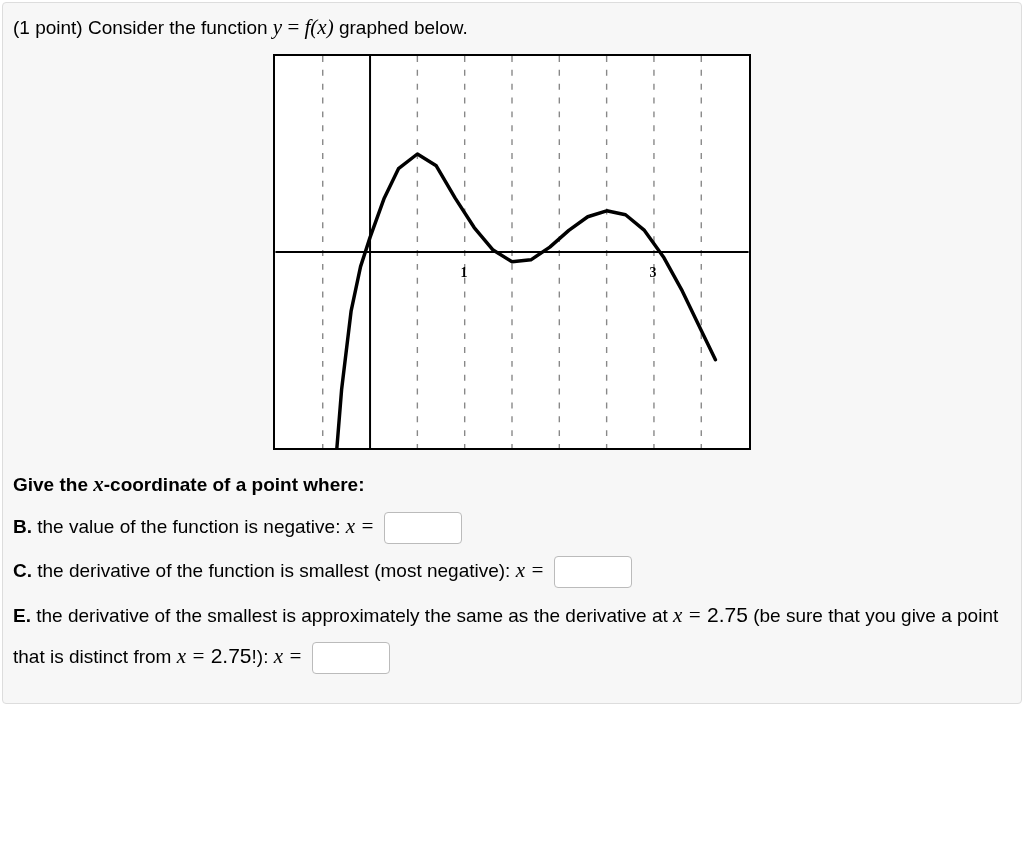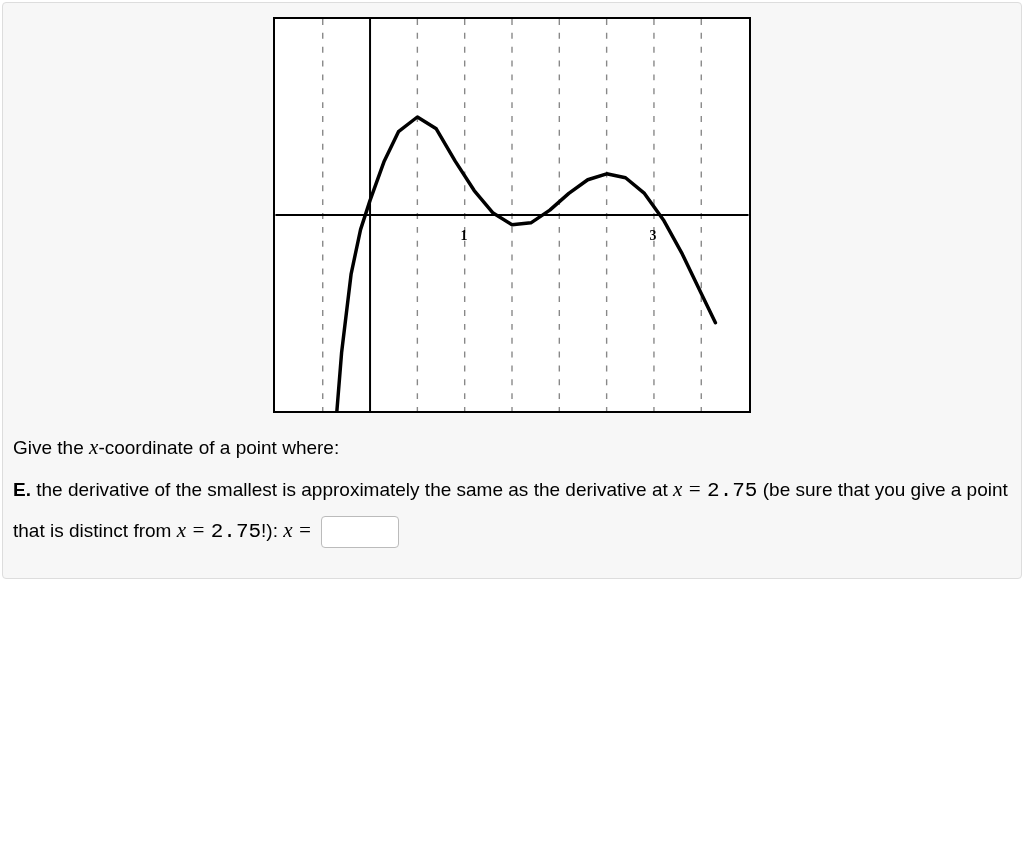--- a/index.html
+++ b/index.html
@@ -30,21 +30,21 @@
   .math-fn {
     font-family: 'Times New Roman', serif;
     font-style: italic;
     font-size: 21px;
   }
   .math-eq {
     font-family: 'Times New Roman', serif;
     font-size: 21px;
   }
   .math-num {
-    font-family: Liberation Mono, monospace;
+    font-family: Liberation Sans, sans-serif;
     font-size: 21px;
   }
   .graph-wrap {
     text-align: center;
     margin: 6px 0 18px 0;
   }
   .graph-box {
     display: inline-block;
     border: 2px solid #000;
     width: 478px;
@@ -55,20 +55,21 @@
   .graph-box svg {
     position: absolute;
     left: 0; top: 0;
     width: 100%;
     height: 100%;
   }
   .subprompt {
     font-size: 19px;
     color: #000;
     margin: 12px 0 10px 0;
+    font-weight: bold;
   }
   .q-line {
     font-size: 19px;
     color: #000;
     line-height: 1.9;
     margin: 4px 0;
   }
   .q-line b { font-weight: bold; }
   input.answer {
     width: 78px;
@@ -86,20 +87,23 @@
     font-weight: bold;
     font-size: 14px;
     fill: #000;
   }
 </style>
 </head>
 <body>
 
 <div class="problem-container">
 
+  <div class="prompt-line">
+    <span>(1 point) </span><span>Consider the function </span><span class="math-var">y</span><span class="math-eq"> = </span><span class="math-fn">f(x)</span><span> graphed below.</span>
+  </div>
 
   <div class="graph-wrap">
     <div class="graph-box">
       <svg viewBox="0 0 478 396">
 
         <g stroke="#888" stroke-width="1.4" stroke-dasharray="6,8">
           <line x1="47.8" y1="0" x2="47.8" y2="396"></line>
           <line x1="143.4" y1="0" x2="143.4" y2="396"></line>
           <line x1="191.2" y1="0" x2="191.2" y2="396"></line>
           <line x1="239.0" y1="0" x2="239.0" y2="396"></line>
@@ -120,21 +124,29 @@
         <text class="axis-label" x="378" y="223">3</text>
       </svg>
     </div>
   </div>
 
   <div class="subprompt">
     <span>Give the </span><span class="math-var">x</span><span>-coordinate of a point where:</span>
   </div>
 
 
+  <div class="q-line">
+    <b>B.</b><span> the value of the function is negative: </span><span class="math-var">x =</span>
+    <input class="answer" type="text" style="">
+  </div>
 
+  <div class="q-line">
+    <b>C.</b><span> the derivative of the function is smallest (most negative): </span><span class="math-var">x =</span>
+    <input class="answer" type="text" style="">
+  </div>
 
 
   <div class="q-line">
     <b>E.</b><span> the derivative of the smallest is approximately the same as the derivative at </span><span class="math-var">x = </span><span class="math-num">2.75</span><span> (be sure that you give a point that is distinct from </span><span class="math-var">x = </span><span class="math-num">2.75</span><span>!): </span><span class="math-var">x =</span>
     <input class="answer" type="text" style="">
   </div>
 
 </div>
 
 </body></html>

